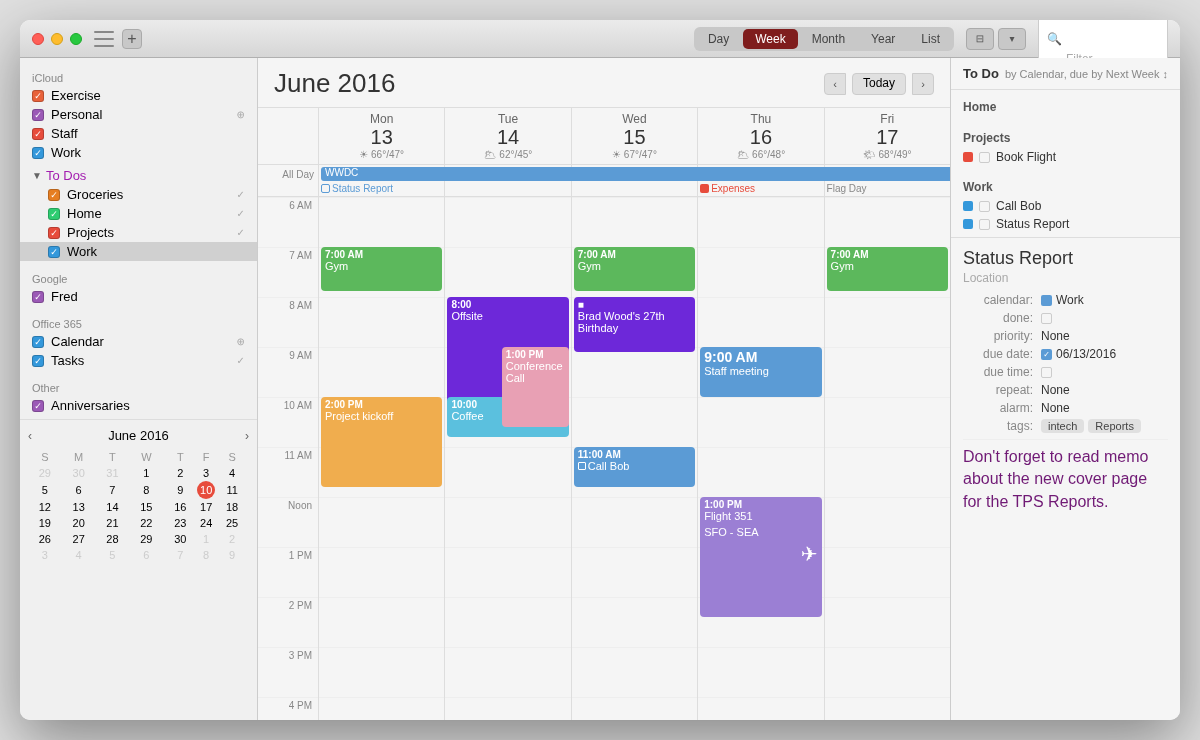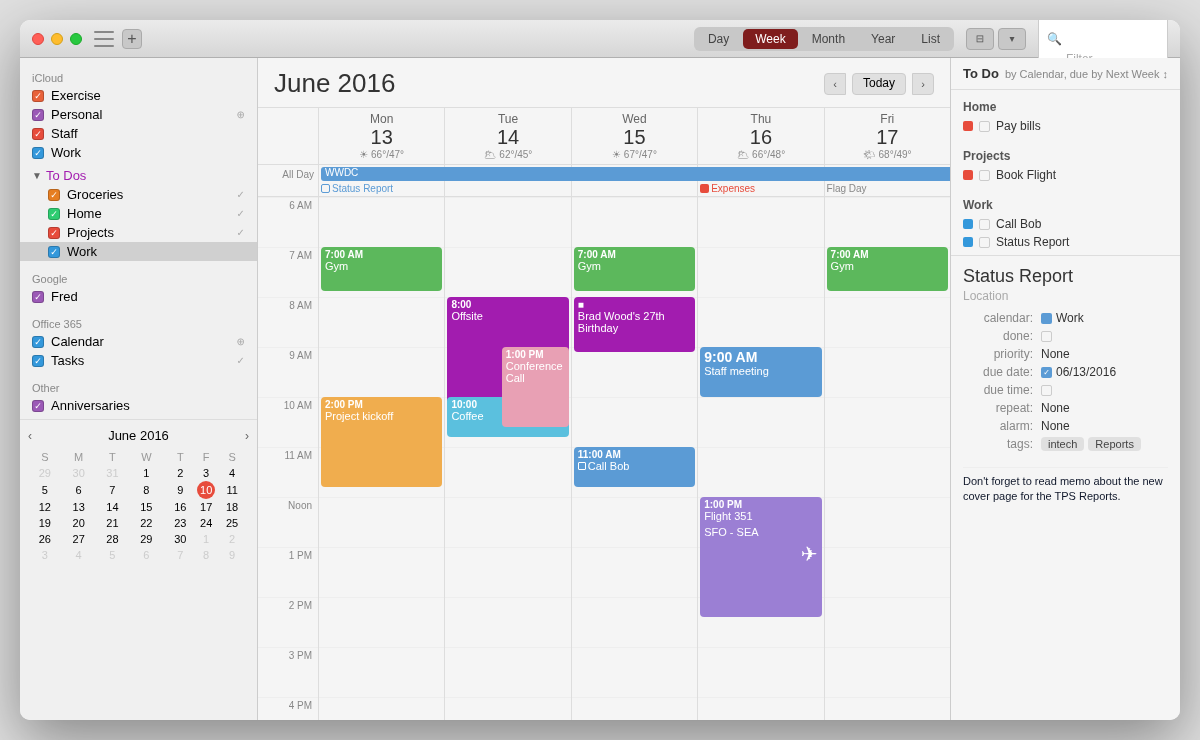--- a/index.html
+++ b/index.html
@@ -55,21 +55,21 @@
     .day-header .weather { font-size: 10px; color: #888; }
     .allday-row { display: grid; grid-template-columns: 60px repeat(5, 1fr); border-bottom: 1px solid #ddd; flex-shrink: 0; min-height: 30px; }
     .allday-label { font-size: 10px; color: #888; padding: 4px 4px 0; text-align: right; }
     .allday-cell { border-left: 1px solid #ddd; position: relative; padding: 2px; }
     .cal-scroll { flex: 1; overflow-y: auto; }
     .time-grid { display: grid; grid-template-columns: 60px repeat(5, 1fr); }
     .time-slot { font-size: 10px; color: #888; text-align: right; padding-right: 6px; padding-top: 2px; height: 50px; border-top: 1px solid #eee; }
     .day-col { border-left: 1px solid #ddd; position: relative; height: 350px; }
     .event { position: absolute; border-radius: 4px; padding: 2px 4px; font-size: 11px; overflow: hidden; cursor: pointer; }
     .event-green { background: #5cb85c; color: #fff; }
-    .event-red { background: #a21caf; color: #fff; }
+    .event-red { background: #6d28d9; color: #fff; }
     .event-blue { background: #5b9bd5; color: #fff; }
     .event-teal { background: #5bc0de; color: #fff; }
     .event-purple { background: #9b7fd4; color: #fff; }
     .event-orange { background: #f0ad4e; color: #fff; }
     .right-panel { width: 230px; background: #f5f5f5; border-left: 1px solid #ccc; display: flex; flex-direction: column; overflow-y: auto; flex-shrink: 0; }
     .todo-header { padding: 8px 12px; border-bottom: 1px solid #ddd; display: flex; align-items: center; justify-content: space-between; }
     .todo-title { font-size: 13px; font-weight: 600; color: #333; }
     .todo-sort { font-size: 11px; color: #888; }
     .todo-section { padding: 4px 12px; }
     .todo-section-label { font-size: 12px; font-weight: 600; color: #555; margin: 6px 0 3px; }
@@ -77,21 +77,21 @@
     .todo-cb { width: 11px; height: 11px; border: 1px solid #ccc; border-radius: 2px; flex-shrink: 0; }
     .todo-dot { width: 10px; height: 10px; border-radius: 2px; flex-shrink: 0; }
     .detail-panel { padding: 10px 12px; border-top: 1px solid #ddd; }
     .detail-title { font-size: 18px; font-weight: 400; color: #333; margin-bottom: 2px; }
     .detail-location { font-size: 12px; color: #aaa; margin-bottom: 8px; }
     .detail-row { display: flex; align-items: center; margin-bottom: 4px; font-size: 12px; }
     .detail-label { color: #888; width: 70px; text-align: right; margin-right: 8px; flex-shrink: 0; }
     .detail-value { color: #333; display: flex; align-items: center; gap: 4px; }
     .cal-dot { width: 11px; height: 11px; background: #5b9bd5; border-radius: 2px; }
     .tag { background: #e0e0e0; border-radius: 4px; padding: 1px 7px; font-size: 11px; color: #444; }
-    .detail-note { font-size: 11px; color: #0f172a; line-height: 1.4; margin-top: 16px; padding-top: 6px; border-top: 1px solid #eee; }
+    .detail-note { font-size: 16px; color: #701a75; line-height: 1.4; margin-top: 6px; padding-top: 6px; border-top: 1px solid #eee; }
     .due-date-row { display: flex; align-items: center; gap: 4px; }
     .due-cb { width: 11px; height: 11px; background: #5b9bd5; border-radius: 2px; display: flex; align-items: center; justify-content: center; }
     .due-cb-check { color: #fff; font-size: 8px; }
     ::-webkit-scrollbar { width: 6px; }
     ::-webkit-scrollbar-track { background: transparent; }
     ::-webkit-scrollbar-thumb { background: #ccc; border-radius: 3px; }
   </style>
 </head>
 <body>
 
@@ -530,25 +530,20 @@
 
     <div class="right-panel">
 
       <div class="todo-header">
         <span class="todo-title">To Do</span>
         <span class="todo-sort">by Calendar, due by Next Week ↕</span>
       </div>
 
       <div class="todo-section">
         <div class="todo-section-label">Home</div>
-        <div class="todo-item">
-          <div class="todo-dot" style="background:#e74c3c;"></div>
-          <div class="todo-cb"></div>
-          <span>Pay bills</span>
-        </div>
       </div>
       <div class="todo-section">
         <div class="todo-section-label">Projects</div>
         <div class="todo-item">
           <div class="todo-dot" style="background:#e74c3c;"></div>
           <div class="todo-cb"></div>
           <span>Book Flight</span>
         </div>
       </div>
       <div class="todo-section">

